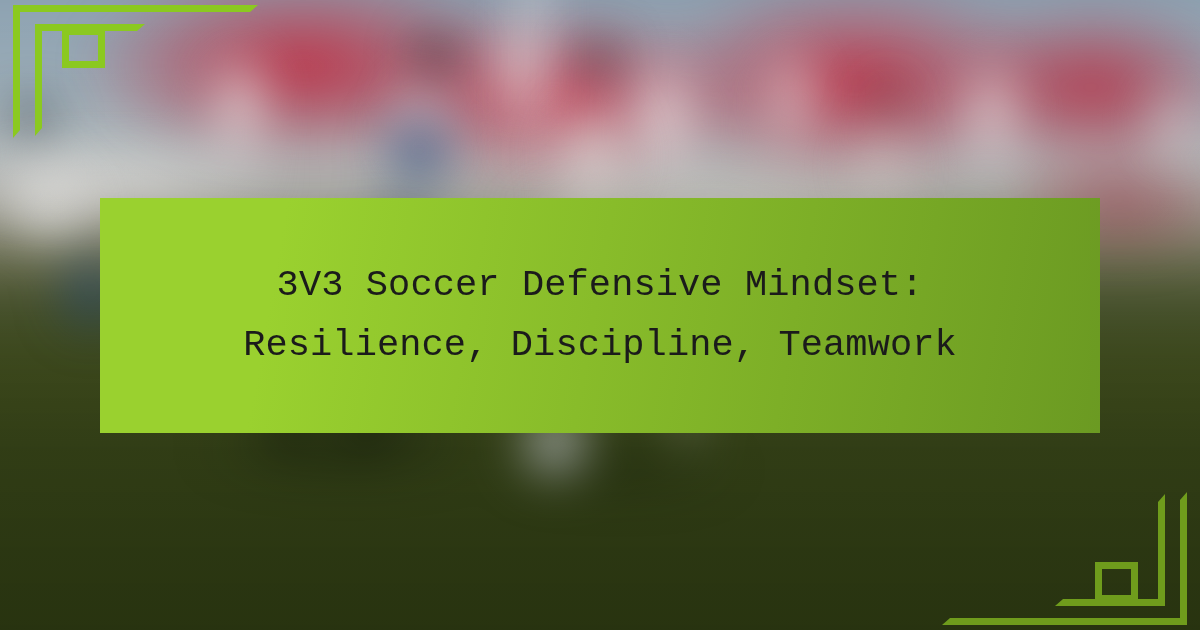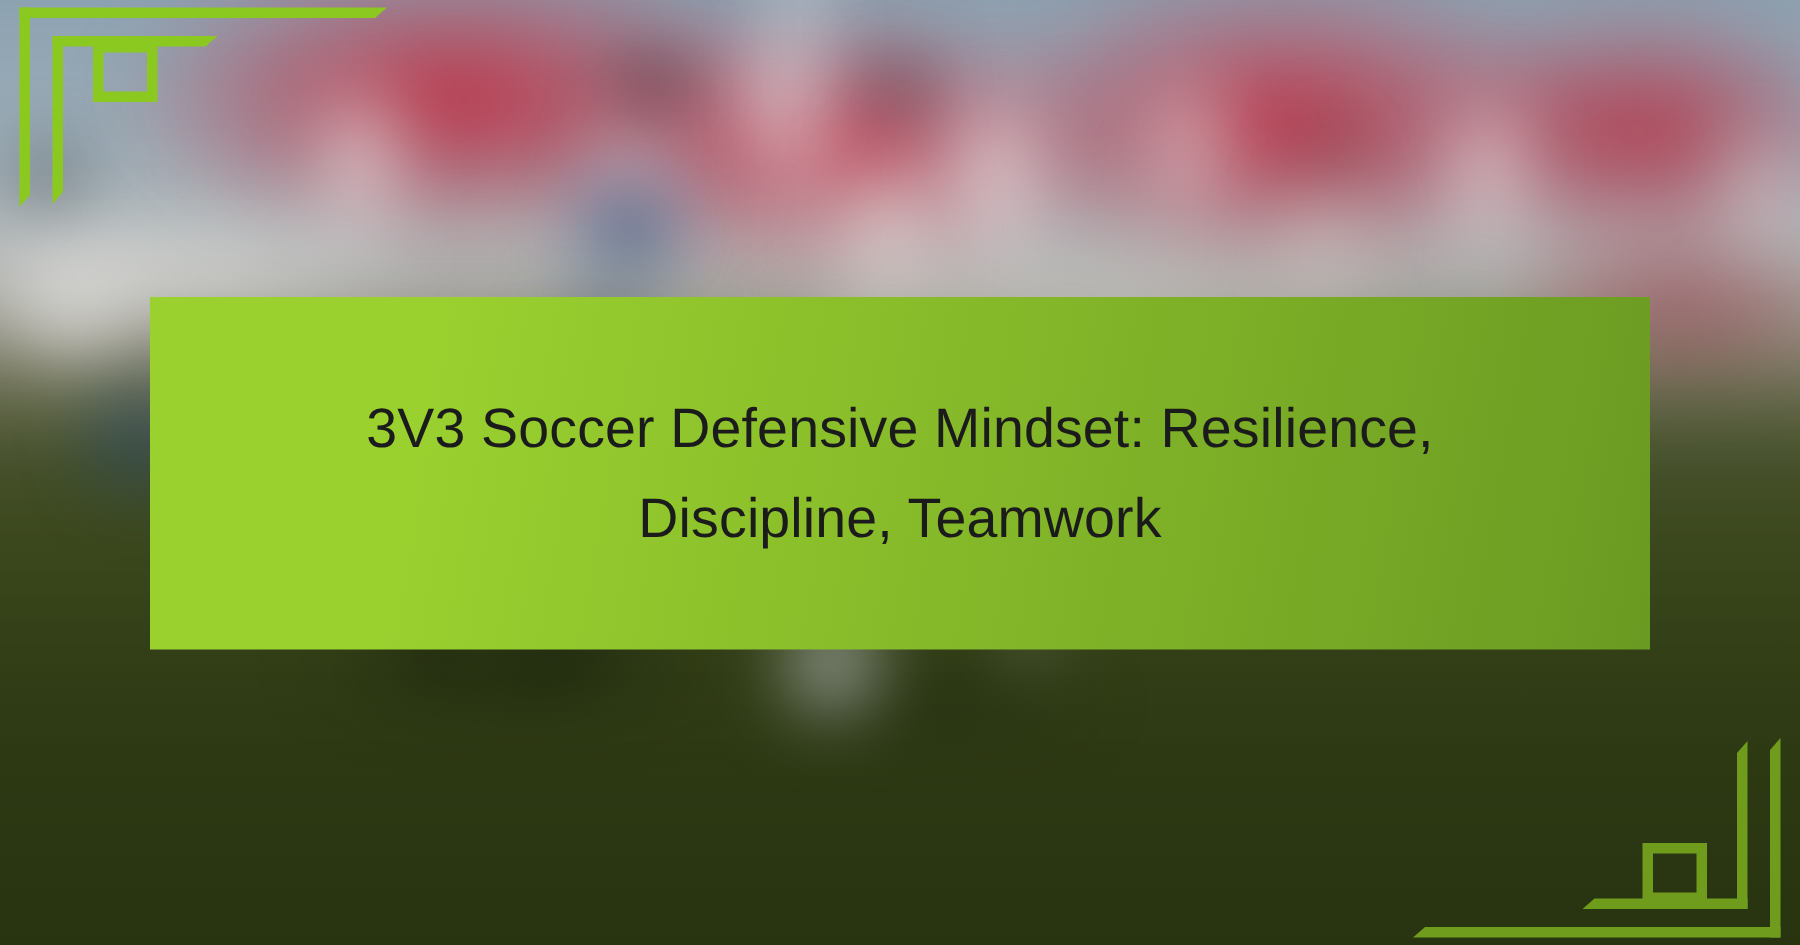--- a/index.html
+++ b/index.html
@@ -6,21 +6,21 @@
   html, body {
     margin: 0;
     padding: 0;
     background: #1c1c1c;
   }
   #card {
     position: relative;
     width: 1200px;
     height: 630px;
     overflow: hidden;
-    font-family: Liberation Sans, sans-serif;
+    font-family: Liberation Mono, monospace;
   }
 
   
   .bg-photo {
     position: absolute;
     inset: -40px;
     overflow: hidden;
   }
   .bg-layer {
     position: absolute;

